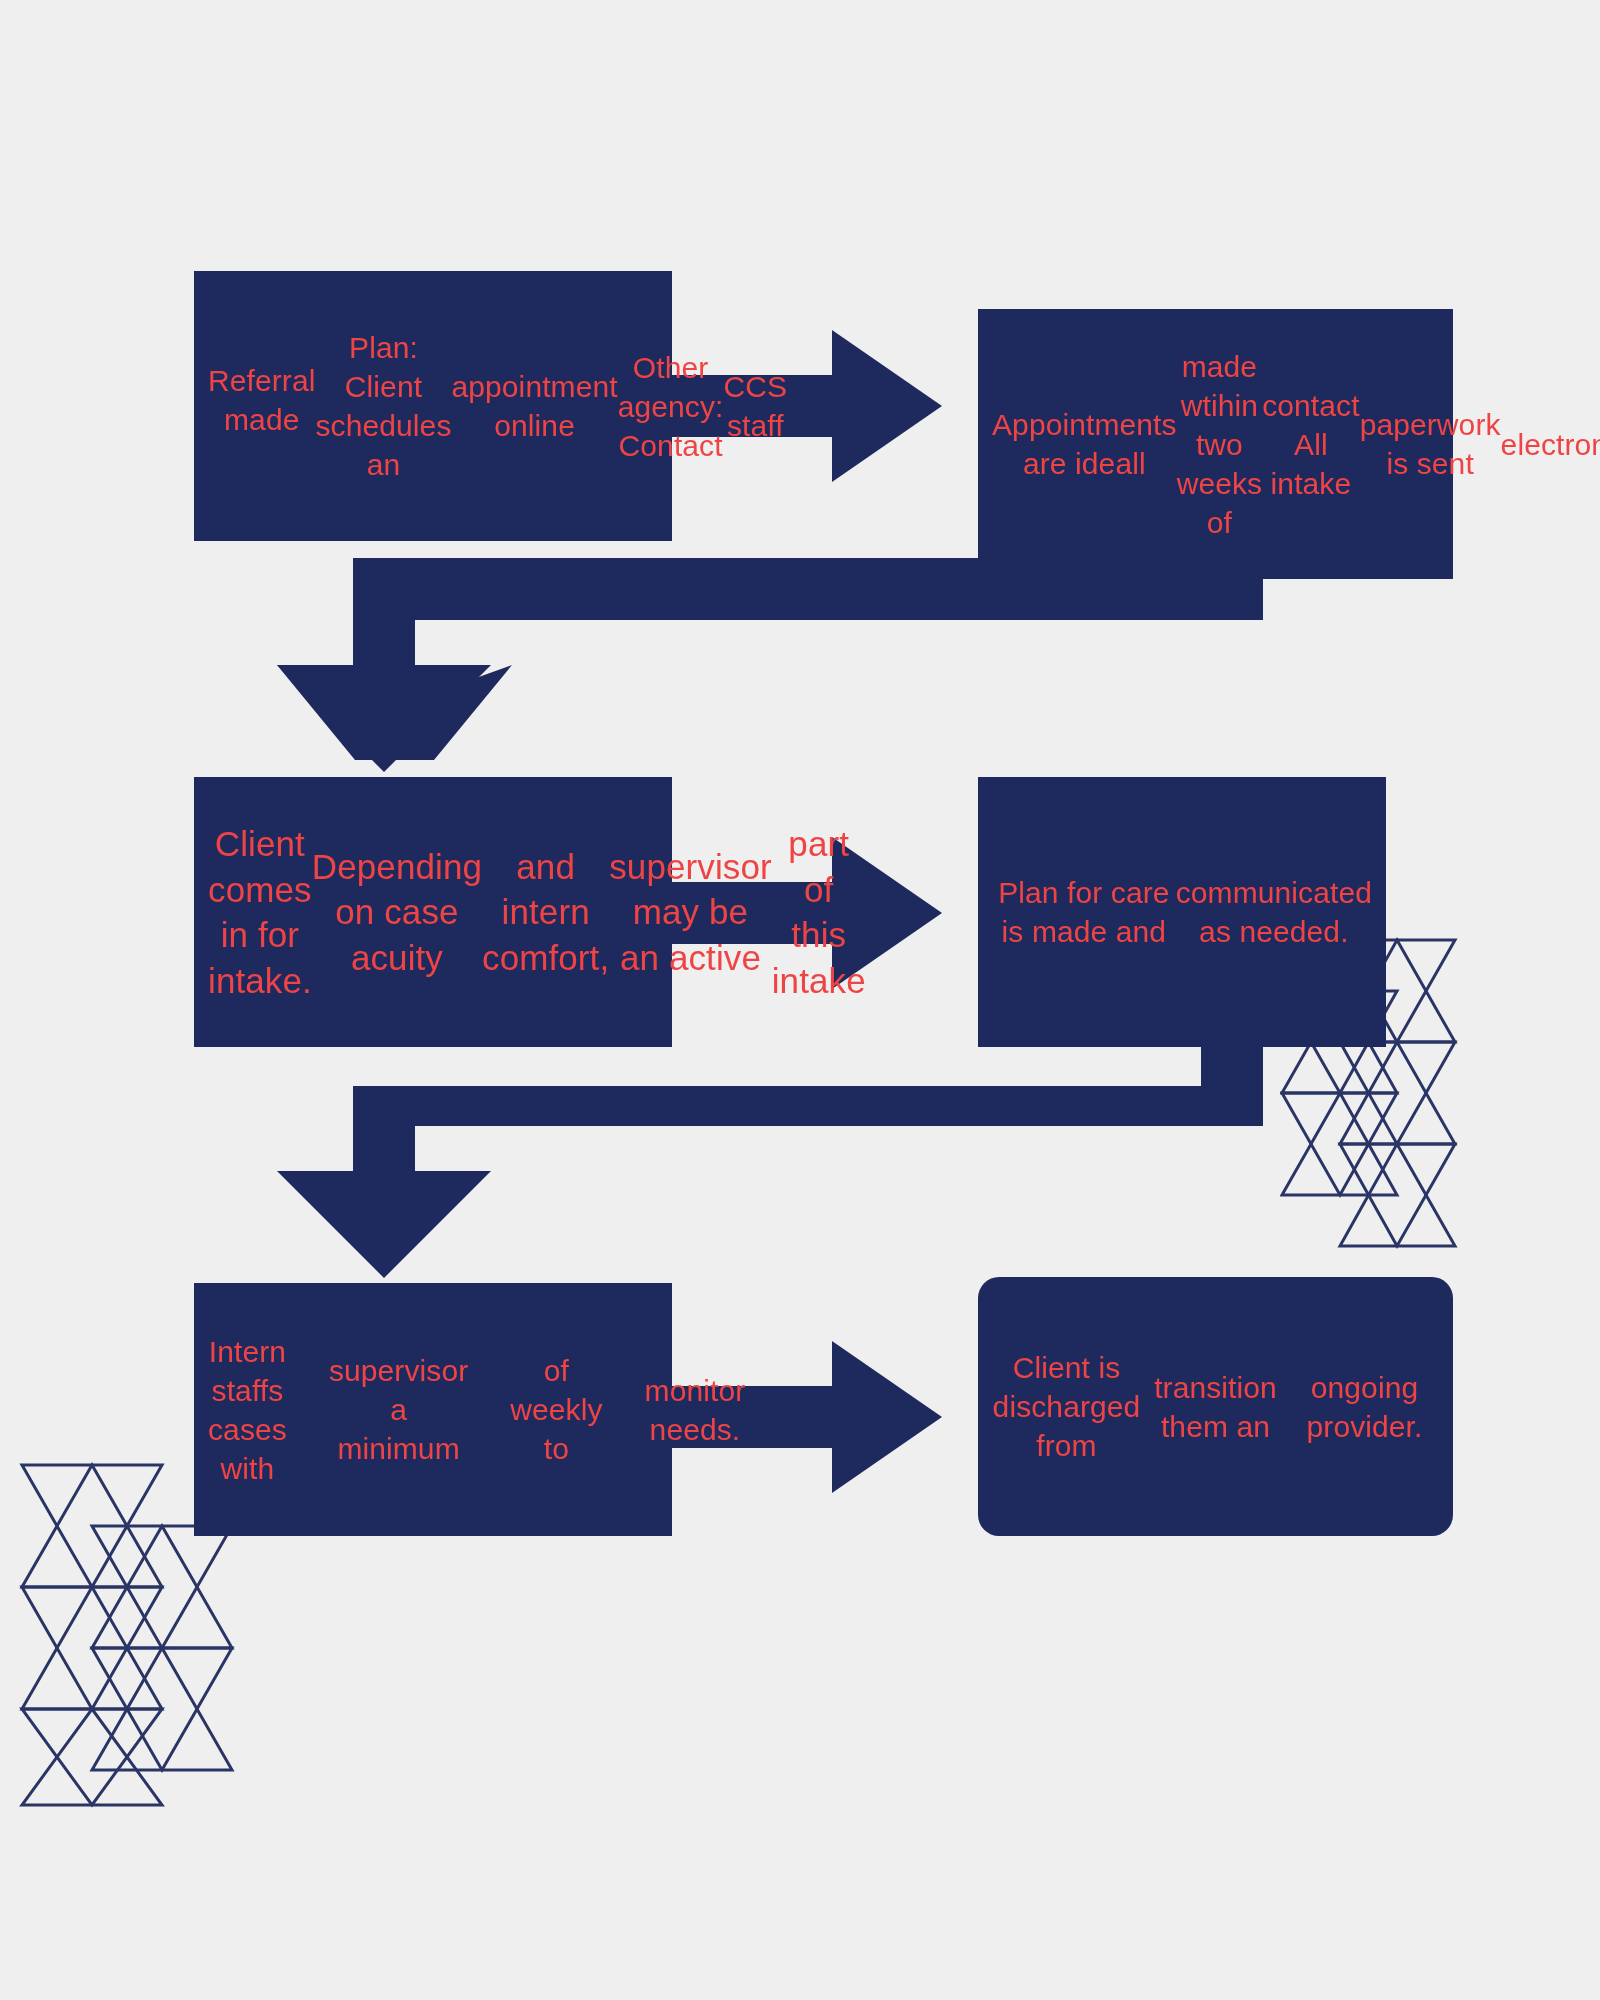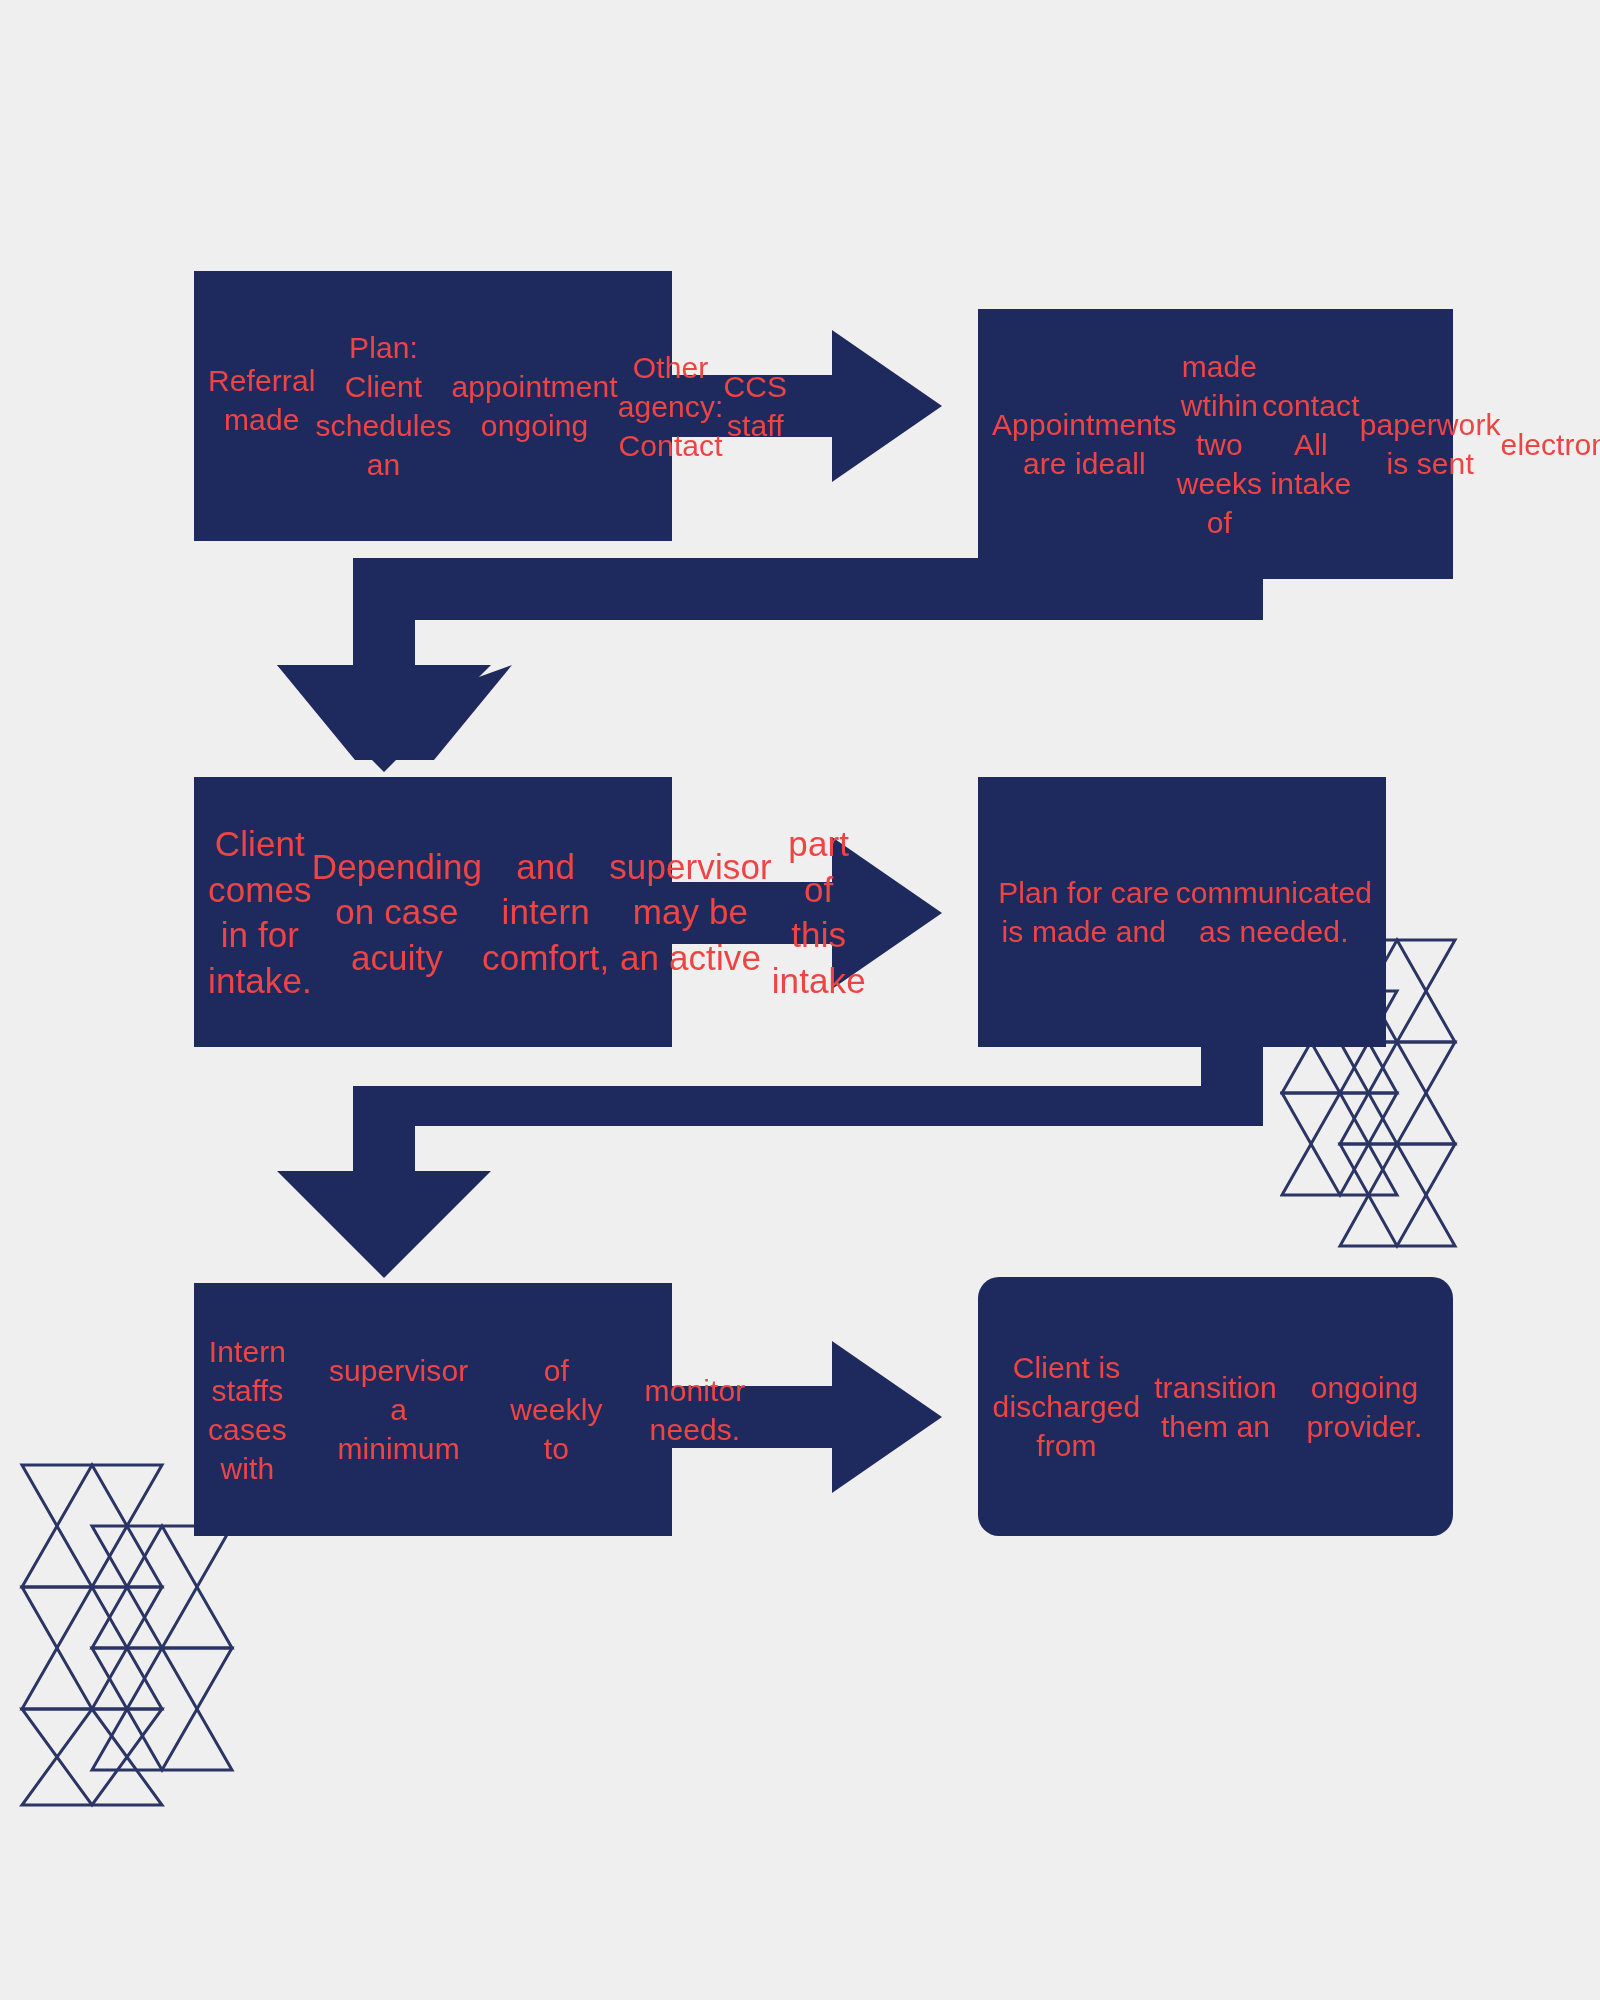--- a/index.html
+++ b/index.html
@@ -133,21 +133,21 @@
       <rect class="conn" x="353" y="1086" width="62" height="123"></rect>
       <path class="conn" d="M353 1209 L353 1171 L277 1171 L384 1278 L491 1171 L415 1171 L415 1209 Z"></path>
     </g>
 
     <path class="conn" d="M672 1386 L832 1386 L832 1341 L942 1417 L832 1493 L832 1448 L672 1448 Z"></path>
   </svg>
 
   <div class="box" id="box-referral">
     <span class="ln title">Referral made</span>
     <span class="ln">Plan: Client schedules an</span>
-    <span class="ln">appointment ongoing</span>
+    <span class="ln">appointment online</span>
     <span class="ln">Other agency: Contact</span>
     <span class="ln">CCS staff</span>
   </div>
 
   <div class="box" id="box-appointments">
     <span class="ln">Appointments are ideall</span>
     <span class="ln">made wtihin two weeks of</span>
     <span class="ln">contact All intake</span>
     <span class="ln">paperwork is sent</span>
     <span class="ln">electronically..</span>

